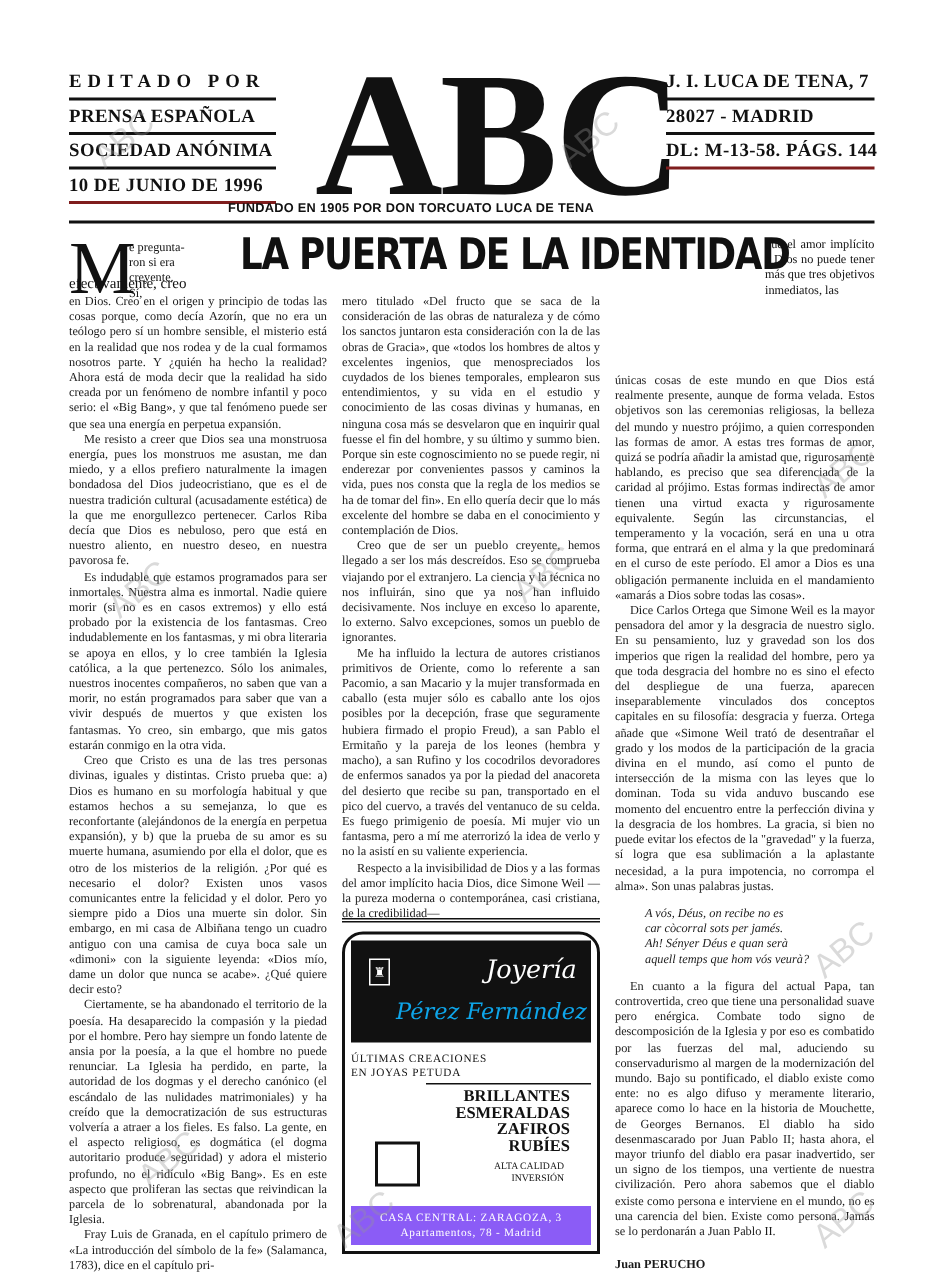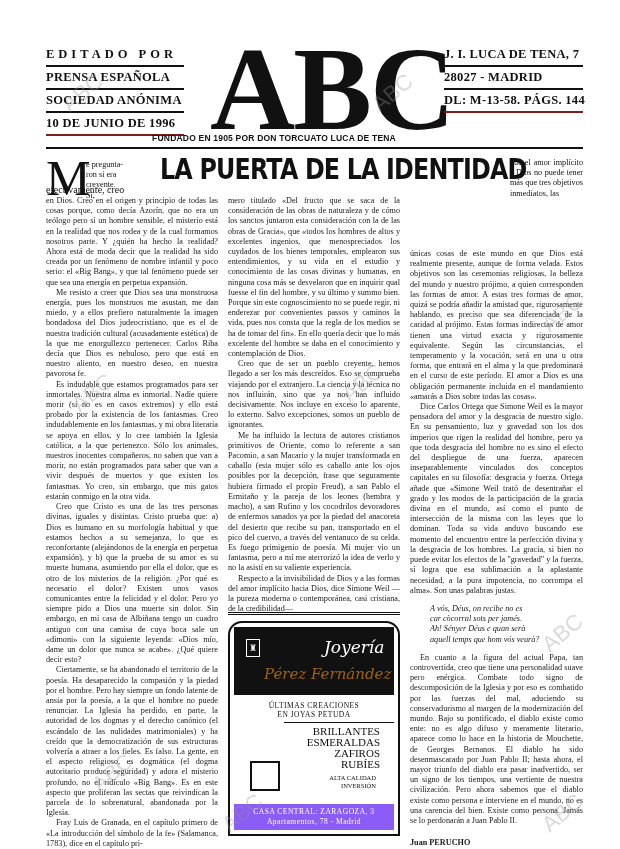--- a/index.html
+++ b/index.html
@@ -37,24 +37,24 @@
   .poem { font-style: italic; padding-left: 20px; margin: 8px 0; text-indent: 0; }
   .poem span { display: block; }
   .signature { text-align: left; font-weight: bold; margin-top: 12px; padding-right: 10px; }
 
   .ad { position: absolute; left: 228px; top: 612px; width: 172px; height: 230px; }
   .ad-rule { height: 3px; border-top: 1px solid #111; border-bottom: 1px solid #111; margin-bottom: 6px; }
   .ad-frame { border: 2px solid #111; border-radius: 14px 14px 0 0; padding: 4px; height: 215px; position: relative; }
   .ad-banner { background: #111; color: #fff; height: 68px; position: relative; }
   .ad-emblem { position: absolute; left: 12px; top: 12px; width: 14px; height: 18px; border: 1px solid #fff; font-size: 9px; text-align: center; line-height: 16px; }
   .ad-name1 { position: absolute; left: 50px; top: 10px; font-family: "DejaVu Serif", serif; font-style: italic; font-size: 17px; color: #fff; margin-left: 40px; }
-  .ad-name2 { position: absolute; left: 30px; top: 38px; font-family: "DejaVu Serif", serif; font-style: italic; font-size: 15px; color: #a16207; }
-  .ad-sub { text-align: center; font-size: 7.5px; letter-spacing: 0.5px; margin-top: 6px; line-height: 9px; }
+  .ad-name2 { position: absolute; left: 30px; top: 38px; font-family: "DejaVu Serif", serif; font-style: italic; font-size: 15px; color: #0ea5e9; }
+  .ad-sub { font-size: 7.5px; letter-spacing: 0.5px; margin-top: 6px; line-height: 9px; }
   .ad-sep { border-top: 1px solid #111; width: 110px; margin: 3px auto 3px 50px; }
-  .ad-gems { text-align: right; padding-right: 14px; font-weight: normal; font-size: 11px; line-height: 11px; }
+  .ad-gems { text-align: right; padding-right: 14px; font-weight: bold; font-size: 11px; line-height: 11px; }
   .ad-gems span { display: block; }
   .ad-gem-icon { position: absolute; left: 20px; top: 138px; width: 30px; height: 30px; border: 2px solid #111; transform: rotate(0deg); }
   .ad-quality { text-align: right; padding-right: 18px; font-size: 6.5px; line-height: 8px; margin-top: 4px; }
   .ad-footer { position: absolute; left: 4px; right: 4px; bottom: 4px; background: #8b5cf6; color: #fff; text-align: center; font-size: 7.5px; line-height: 10px; padding: 3px 0; letter-spacing: 0.5px; }
 
   .watermark { position: absolute; font-family: "Liberation Sans", sans-serif; font-size: 22px; color: rgba(150,150,150,0.35); transform: rotate(-40deg); pointer-events: none; }
 </style>
 </head>
 <body>
 

